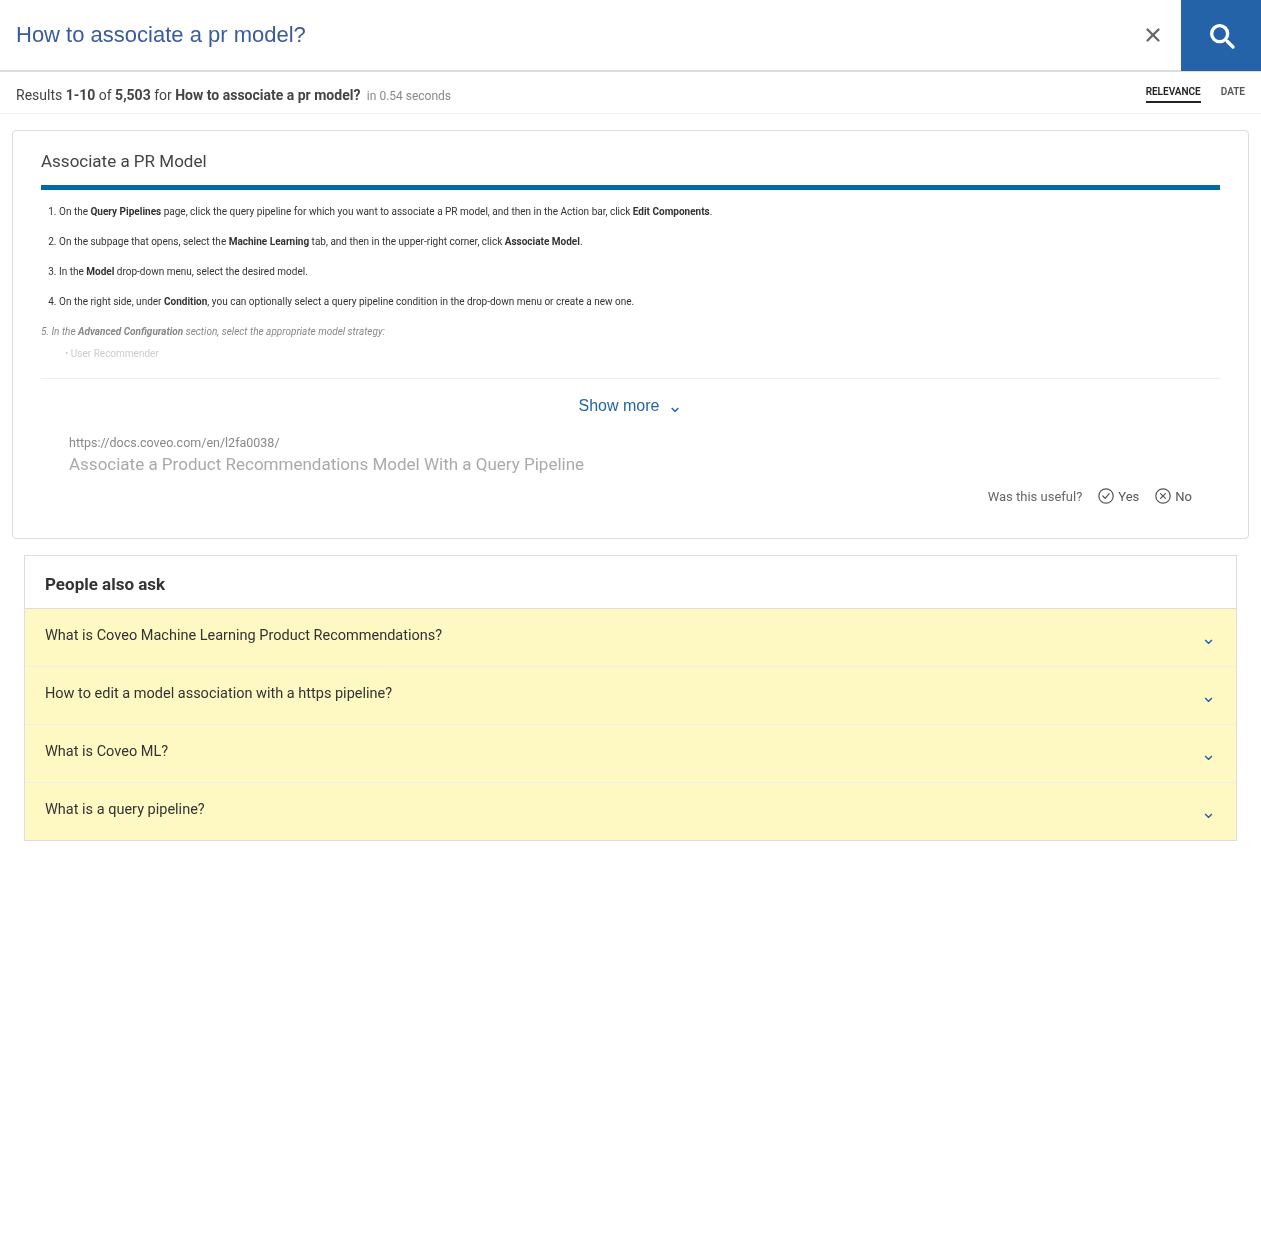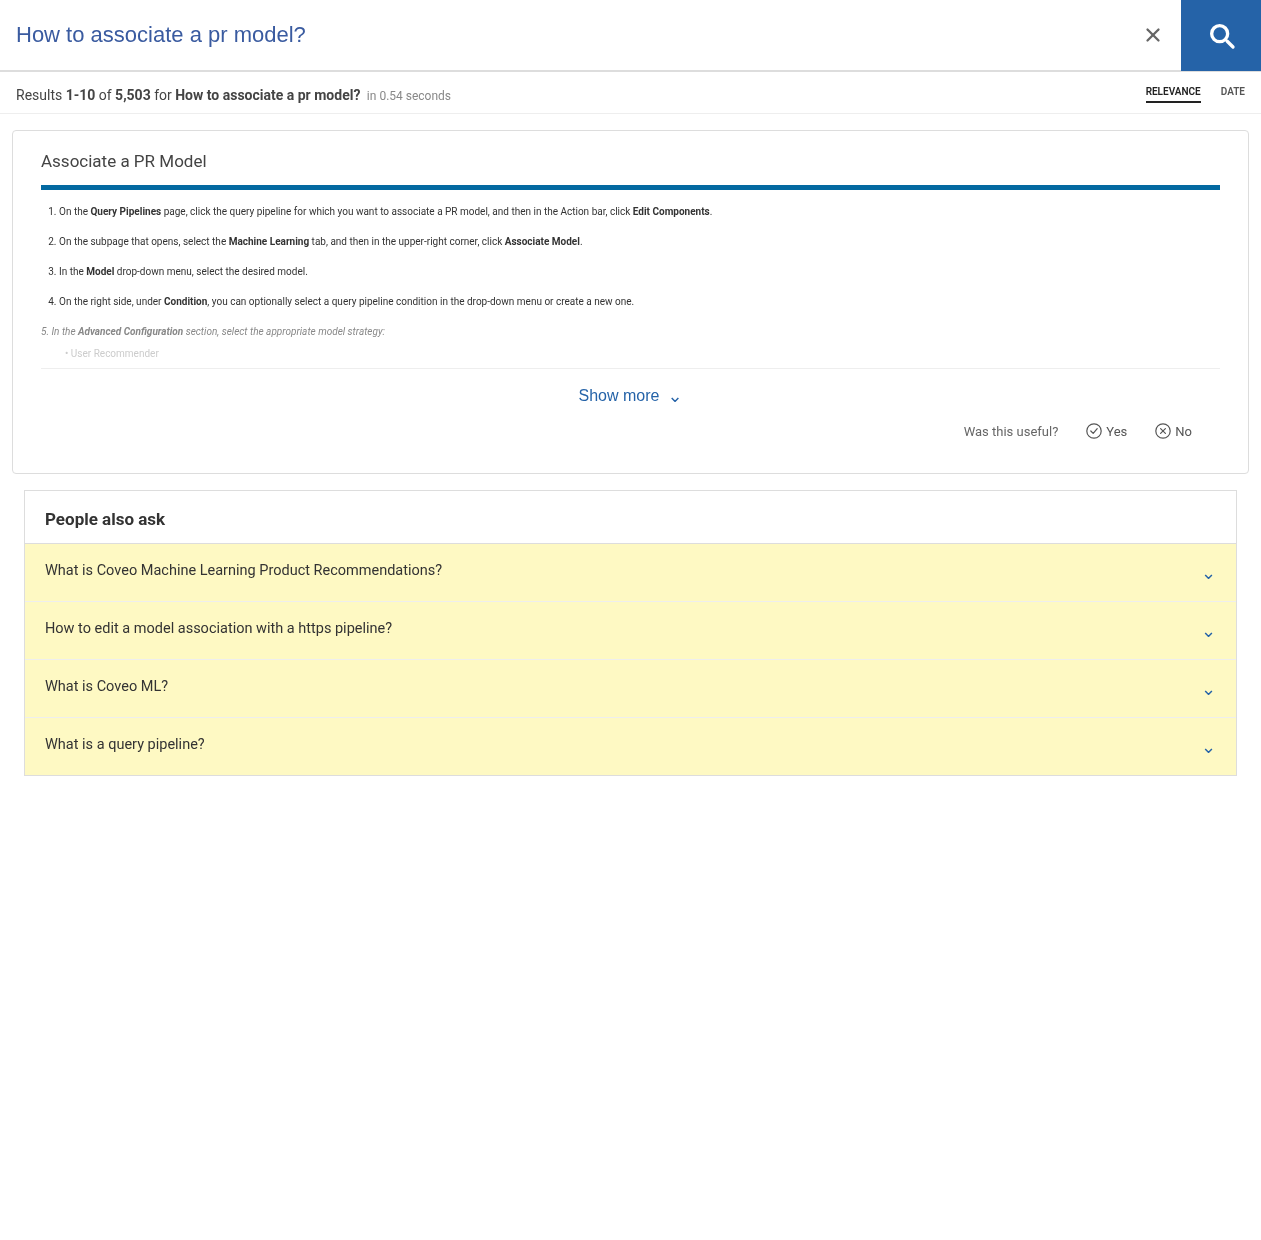--- a/index.html
+++ b/index.html
@@ -114,21 +114,21 @@
     }
     .featured-content ol li {
       margin-bottom: 14px;
     }
     .show-more-row {
       display: flex;
       align-items: flex-start;
       justify-content: center;
       padding: 16px 0 8px 0;
       border-top: 1px solid #eee;
-      margin-top: 6px;
+      margin-top: 16px;
     }
     .show-more-btn {
       display: flex;
       align-items: center;
       gap: 8px;
       color: #2563a8;
       font-size: 16px;
       font-weight: 500;
       cursor: pointer;
       background: none;
@@ -153,21 +153,21 @@
       color: #aaa;
       cursor: pointer;
     }
 
     
     .feedback-row {
       display: flex;
       justify-content: flex-end;
       align-items: center;
       padding: 8px 28px 14px 28px;
-      gap: 28px;
+      gap: 16px;
       font-size: 13px;
       color: #555;
     }
     .feedback-label {
       color: #666;
     }
     .feedback-btn {
       display: flex;
       align-items: center;
       gap: 4px;
@@ -267,20 +267,24 @@
     </div>
   </div>
 
   <div class="show-more-row">
     <button class="show-more-btn">
       <span>Show more</span>
       <span class="show-more-chevron">⌄</span>
     </button>
   </div>
 
+  <div class="result-link-section">
+    <div class="result-url">https://docs.coveo.com/en/l2fa0038/</div>
+    <div class="result-link-title">Associate a Product Recommendations Model With a Query Pipeline</div>
+  </div>
 
   <div class="feedback-row">
     <span class="feedback-label">Was this useful?</span>
     <span class="feedback-btn">
       <svg viewBox="0 0 20 20" fill="none" stroke="#555" stroke-width="1.5">
         <circle cx="10" cy="10" r="9"></circle>
         <polyline points="6,10 9,13 14,7" stroke-linecap="round" stroke-linejoin="round"></polyline>
       </svg>
       <span>Yes</span>
     </span>

